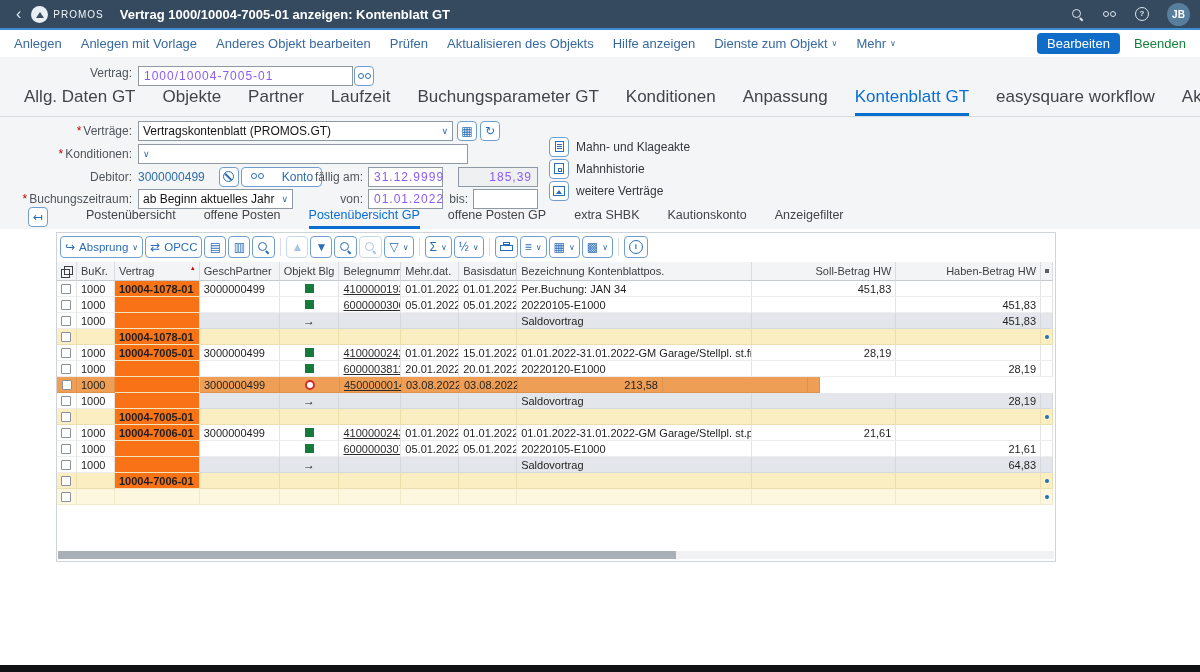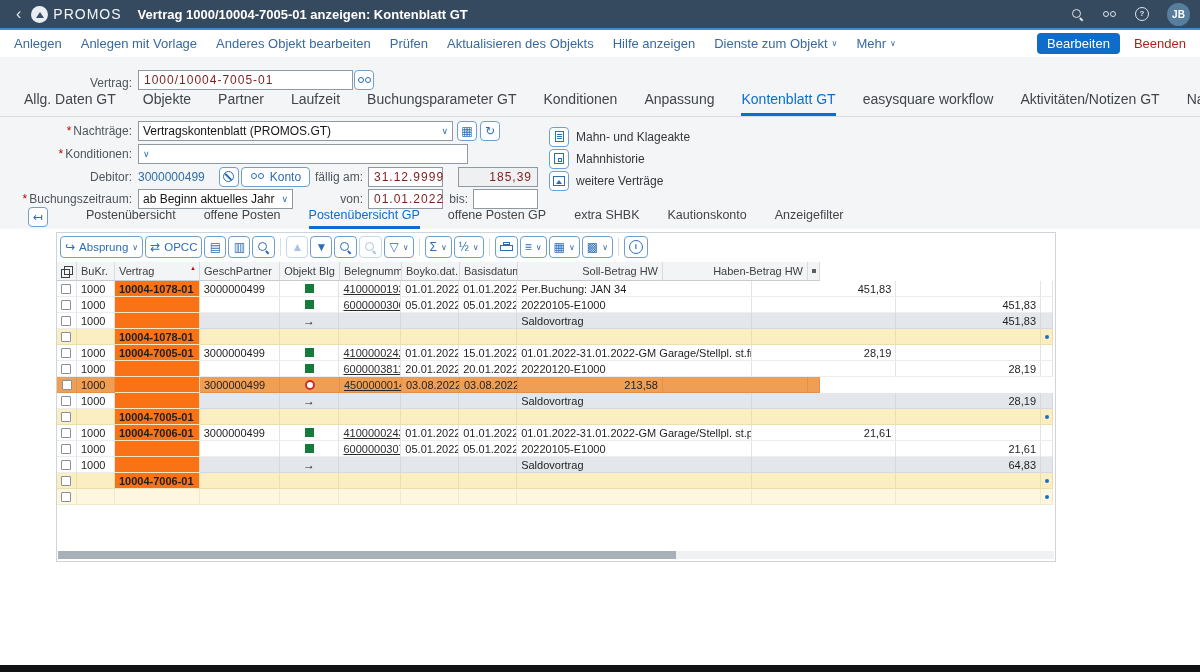--- a/index.html
+++ b/index.html
@@ -5,62 +5,62 @@
   html,body{margin:0;padding:0;}
   body{width:1200px;height:672px;position:relative;overflow:hidden;background:#fff;
        font-family:"Liberation Sans","DejaVu Sans",sans-serif;-webkit-font-smoothing:antialiased;}
 
   
   .shell{position:absolute;top:0;left:0;right:0;height:28px;background:#354a5f;display:flex;align-items:center;padding:0 10px;box-sizing:border-box;color:#eef3f8;}
   .back{font-size:16px;color:#dce6f0;margin:0 10px 0 6px;cursor:pointer;line-height:1;}
   .logo{display:flex;align-items:center;gap:5px;margin-right:16px;}
   .logo-circle{width:17px;height:17px;border-radius:50%;background:#e9eef3;display:inline-flex;align-items:center;justify-content:center;}
   .logo-mountain{width:0;height:0;border-left:4px solid transparent;border-right:4px solid transparent;border-bottom:6px solid #3a4f64;margin-top:2px;}
-  .logo-text{font-size:14px;letter-spacing:1px;color:#f2f6fa;text-align:right;}
+  .logo-text{font-size:10px;letter-spacing:1px;color:#f2f6fa;text-align:right;}
   .shell-title{font-size:13px;font-weight:bold;color:#fff;}
   .shell-right{margin-left:auto;display:flex;align-items:center;gap:18px;}
   .shell-ic{color:#dde6ee;display:inline-flex;cursor:pointer;}
   .avatar{width:23px;height:23px;border-radius:50%;background:#587e9d;color:#fff;font-size:10px;font-weight:bold;display:flex;align-items:center;justify-content:center;}
   .accent{position:absolute;top:28px;left:0;right:0;height:2px;background:#3f8cce;}
 
   
   .menubar{position:absolute;top:30px;left:0;right:0;height:27px;background:#fff;display:flex;align-items:center;padding:0 14px;box-sizing:border-box;}
   .menu-item{color:#38699f;font-size:13px;margin-right:19px;cursor:pointer;display:inline-flex;align-items:center;gap:4px;white-space:nowrap;}
   .chev{font-size:8px;color:#38699f;}
   .menu-right{margin-left:auto;display:flex;align-items:center;gap:14px;}
   .btn-primary{background:#0f6cc9;color:#fff;border:0;border-radius:4px;padding:3px 10px;font-size:13px;cursor:pointer;font-family:inherit;}
-  .link-btn{color:#b91c1c;font-size:13px;cursor:pointer;}
+  .link-btn{color:#15803d;font-size:13px;cursor:pointer;}
 
   
   .band{position:absolute;top:57px;left:0;right:0;height:172px;background:#f4f5f6;}
-  .obj-row{position:absolute;top:66px;left:0;height:24px;display:flex;align-items:flex-end;width:100%;}
+  .obj-row{position:absolute;top:66px;left:0;height:24px;display:flex;align-items:flex-start;width:100%;}
   .flabel{width:132px;text-align:right;font-size:12px;color:#4e555c;margin-right:6px;white-space:nowrap;}
   .star{color:#c00000;margin-right:2px;}
-  .inp{height:20px;border:1px solid #8e99a4;background:#fff;font-size:12px;padding:0 5px;letter-spacing:1px;color:#7f1d1d;box-sizing:border-box;display:inline-flex;align-items:center;}
+  .inp{height:20px;border:1px solid #8e99a4;background:#fff;font-size:12px;padding:0 5px;letter-spacing:1px;color:#8b5cf6;box-sizing:border-box;display:inline-flex;align-items:center;}
   .ro{background:#eef0f2;justify-content:flex-end;}
   .sel{height:20px;border:1px solid #8e99a4;background:#fff;font-size:12px;padding:0 4px;color:#151515;box-sizing:border-box;display:inline-flex;align-items:center;justify-content:space-between;cursor:pointer;}
   .sel .chev{color:#2a6db8;font-size:9px;}
   .sq-btn{width:20px;height:20px;border:1px solid #6f9ecf;border-radius:4px;display:inline-flex;align-items:center;justify-content:center;color:#2a6db8;background:#fff;cursor:pointer;box-sizing:border-box;flex:none;}
   .obj-desc{font-size:12px;color:#33373b;margin-left:6px;white-space:nowrap;}
 
   
   .tabstrip{position:absolute;top:92px;left:0;right:0;height:25px;display:flex;align-items:flex-end;padding:0 0 0 24px;border-bottom:1px solid #d9dcde;box-sizing:border-box;}
-  .tab{font-size:14px;color:#41454a;padding:0 0 6px 0;margin-right:27px;cursor:pointer;white-space:nowrap;border-bottom:3px solid transparent;}
+  .tab{font-size:17px;color:#41454a;padding:0 0 6px 0;margin-right:27px;cursor:pointer;white-space:nowrap;border-bottom:3px solid transparent;}
   .tab.active{color:#0a6ed1;border-bottom-color:#0a6ed1;}
 
   .form-row{position:absolute;left:0;height:21px;display:flex;align-items:center;width:760px;}
   .abs{position:absolute;}
   .mid-label{font-size:12px;color:#4e555c;text-align:right;}
 
-  .side-actions{position:absolute;left:549px;top:126px;}
+  .side-actions{position:absolute;left:549px;top:136px;}
   .side-row{display:flex;align-items:center;gap:7px;height:21px;margin-bottom:1px;}
   .side-label{font-size:12px;color:#33373b;white-space:nowrap;}
 
   .link{color:#2f6ea8;font-size:12px;cursor:pointer;}
-  .konto-btn{height:20px;border:1px solid #6f9ecf;border-radius:4px;background:#fff;color:#2a6db8;font-size:12px;display:inline-flex;align-items:center;gap:5px;padding:0 8px;cursor:pointer;box-sizing:border-box;}
+  .konto-btn{height:20px;border:1px solid #6f9ecf;border-radius:4px;background:#fff;color:#2a6db8;font-size:12px;display:inline-flex;align-items:center;gap:17px;padding:0 8px;cursor:pointer;box-sizing:border-box;}
 
   
   .subtabs{position:absolute;top:204px;left:0;right:0;height:25px;display:flex;align-items:center;padding-left:28px;box-sizing:border-box;}
   .subtab{font-size:12.5px;color:#41454a;margin-right:28px;cursor:pointer;padding:3px 0 4px;border-bottom:3px solid transparent;white-space:nowrap;}
   .subtab.active{color:#0a6ed1;border-bottom-color:#0a6ed1;}
   .subtabs .sq-btn{margin-right:38px;}
 
   
   .panel{position:absolute;left:56px;top:232px;width:1000px;height:330px;background:#fff;border:1px solid #cfd4d8;box-sizing:border-box;}
   .toolbar{display:flex;align-items:center;gap:2px;margin:3px 3px 4px 3px;}
@@ -207,21 +207,21 @@
     <div class="tab">Konditionen</div>
     <div class="tab">Anpassung</div>
     <div class="tab active">Kontenblatt GT</div>
     <div class="tab">easysquare workflow</div>
     <div class="tab">Aktivitäten/Notizen GT</div>
     <div class="tab">Nachträge GT</div>
     <div class="tab">Abweichende Bemessungen</div>
   </div>
 
 <div class="form-row" style="top:120px;">
-  <span class="flabel"><span class="star">*</span><span>Nachträge:</span></span>
+  <span class="flabel"><span class="star">*</span><span>Verträge:</span></span>
   <span class="sel" style="width:315px;">
       <span>Vertragskontenblatt (PROMOS.GT)</span>
       <span class="chev">∨</span>
     </span>
   <span class="sq-btn" style="margin-left:4px;">
       <span class="i gi">▦</span>
     </span>
   <span class="sq-btn" style="margin-left:3px;">
       <span class="i gi">↻</span>
     </span>
@@ -365,22 +365,23 @@
   <div class="grid" id="grid">
       <div class="thead">
         <span class="th c0">
           <span class="i i-copy"></span>
         </span>
         <span class="th c1">BuKr.</span>
         <span class="th c2">Vertrag<span class="sortmark">▲</span></span>
         <span class="th c3">GeschPartner</span>
         <span class="th c4">Objekt Blg</span>
         <span class="th c5">Belegnummer</span>
-        <span class="th c6">Boyko.dat.</span>
+        <span class="th c6">Mehr.dat.</span>
         <span class="th c7">Basisdatum</span>
+        <span class="th c8">Bezeichnung Kontenblattpos.</span>
         <span class="th c9 r">Soll-Betrag HW</span>
         <span class="th c10 r">Haben-Betrag HW</span>
         <span class="th c11">
           <span class="marker-sq"></span>
         </span>
       </div>
       <div class="trow item">
         <span class="tc c0">
           <span class="cb"></span>
         </span>

